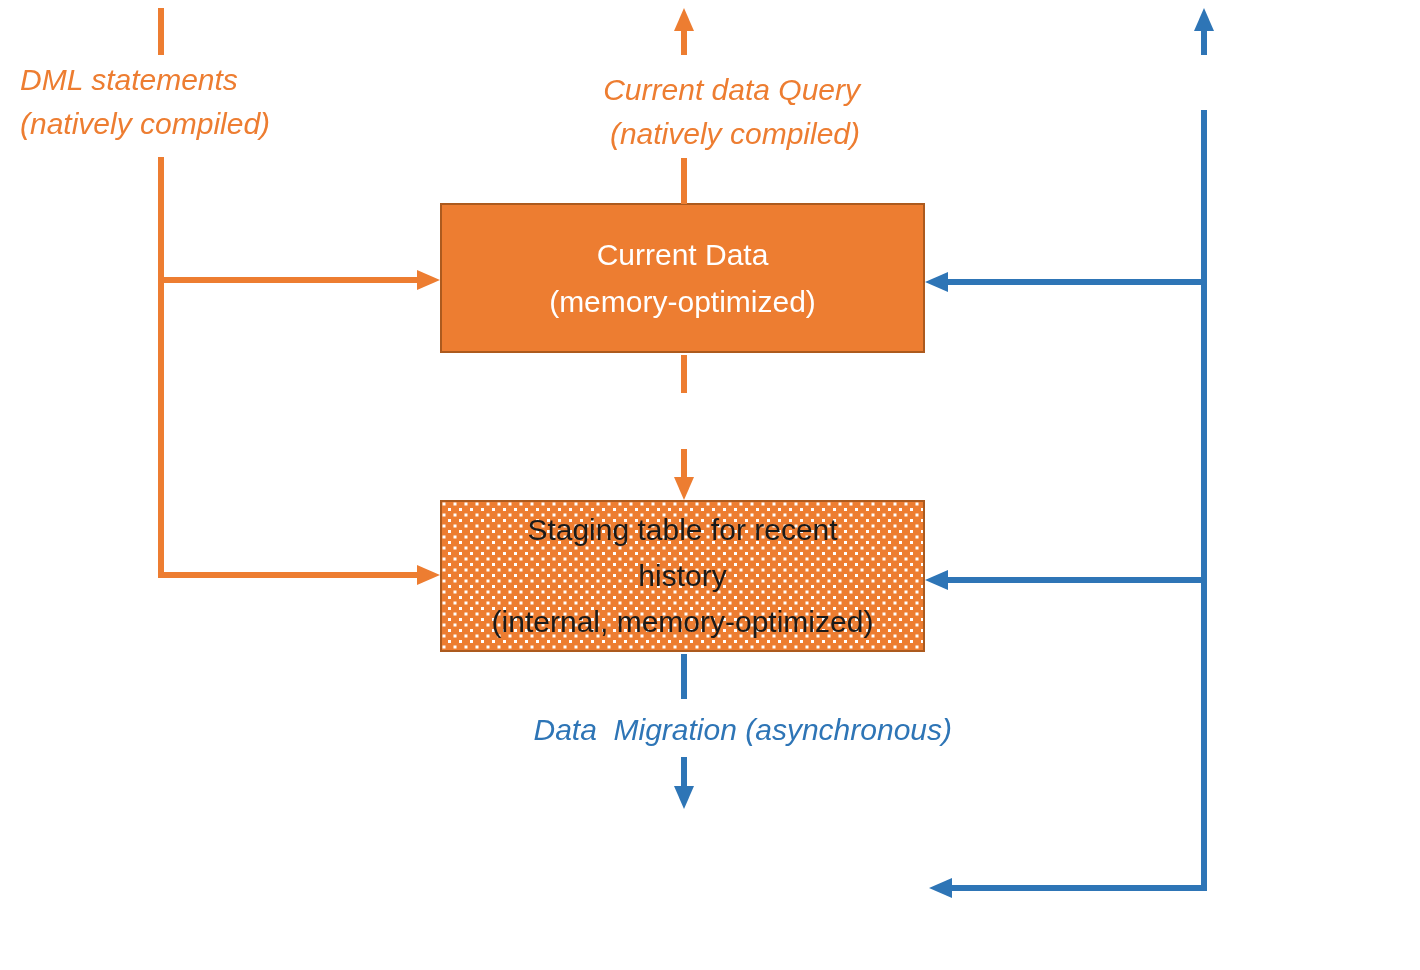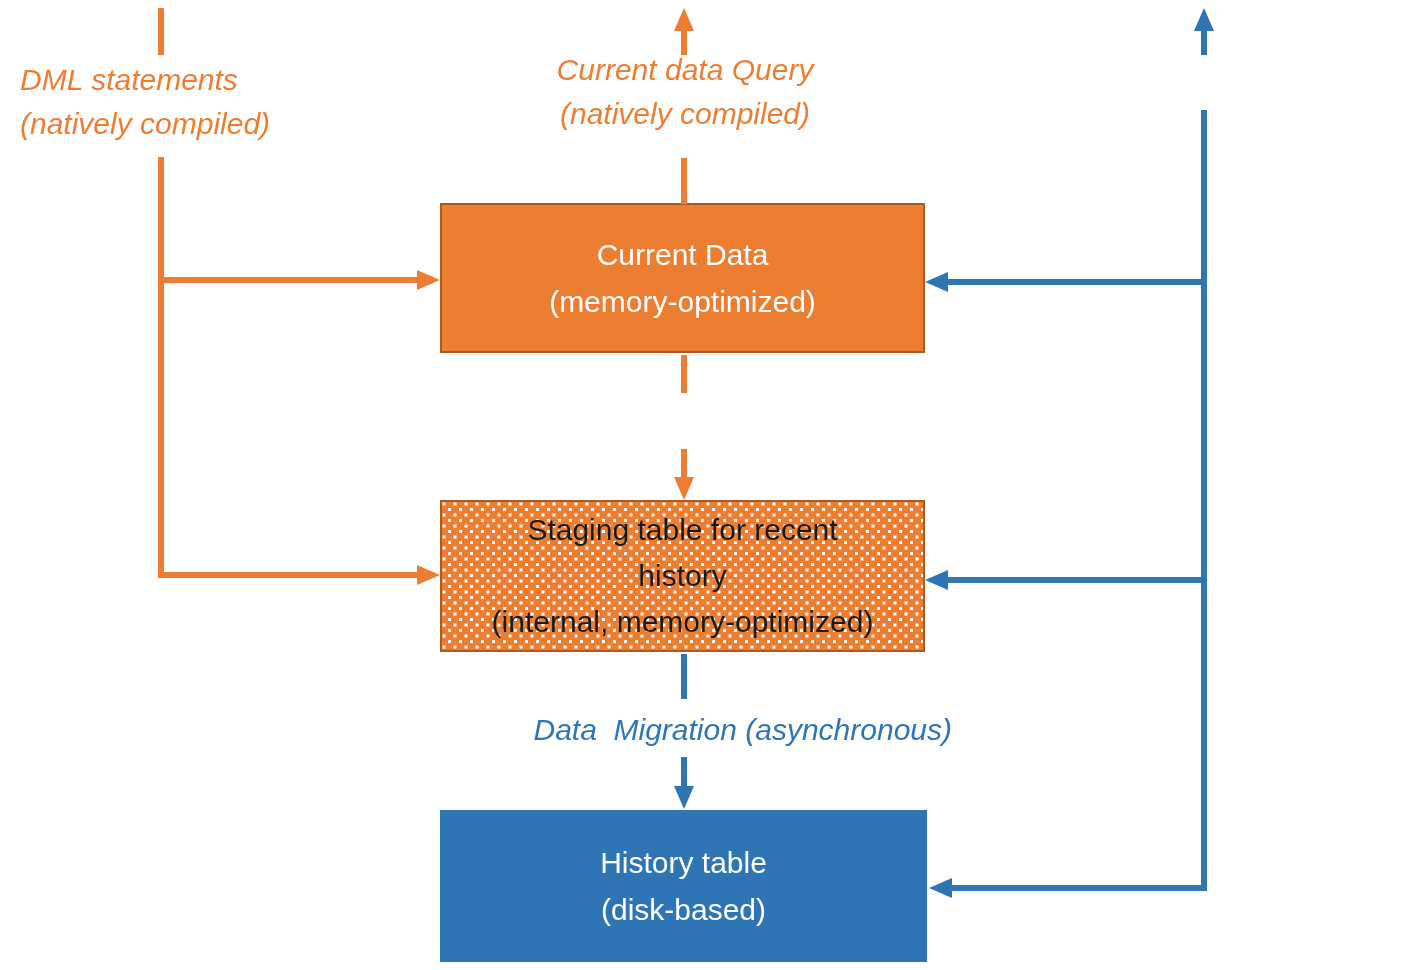--- a/index.html
+++ b/index.html
@@ -68,34 +68,32 @@
   .arrow.left-b{border-top:10px solid transparent;border-bottom:10px solid transparent;border-right:23px solid var(--blue);}
 </style>
 </head>
 <body>
 
 <div class="canvas">
 
   <div class="label orange" style="left:20px;top:58px;width:320px;text-align:left;">DML statements
 (natively compiled)</div>
 
-  <div class="label orange" style="left:510px;top:48px;width:350px;text-align:center;">Current data Query
+  <div class="label orange" style="left:510px;top:68px;width:350px;text-align:right;">Current data Query
 (natively compiled)</div>
 
 
 
   <div class="label blue" style="left:452px;top:708px;width:500px;text-align:right;">Data  Migration (asynchronous)</div>
 
   <div class="box current">Current Data
 (memory-optimized)</div>
   <div class="box staging">Staging table for recent
 history
 (internal, memory-optimized)</div>
-  <div class="box history">History table
-(disk-based)</div>
 
   <div class="seg o" style="left:158px;top:8px;width:6px;height:47px;"></div>
   <div class="seg o" style="left:158px;top:157px;width:6px;height:421px;"></div>
 
   <div class="seg o" style="left:158px;top:277px;width:260px;height:6px;"></div>
   <div class="arrow right" style="left:417px;top:270px;"></div>
 
   <div class="seg o" style="left:158px;top:572px;width:260px;height:6px;"></div>
   <div class="arrow right" style="left:417px;top:565px;"></div>
 

